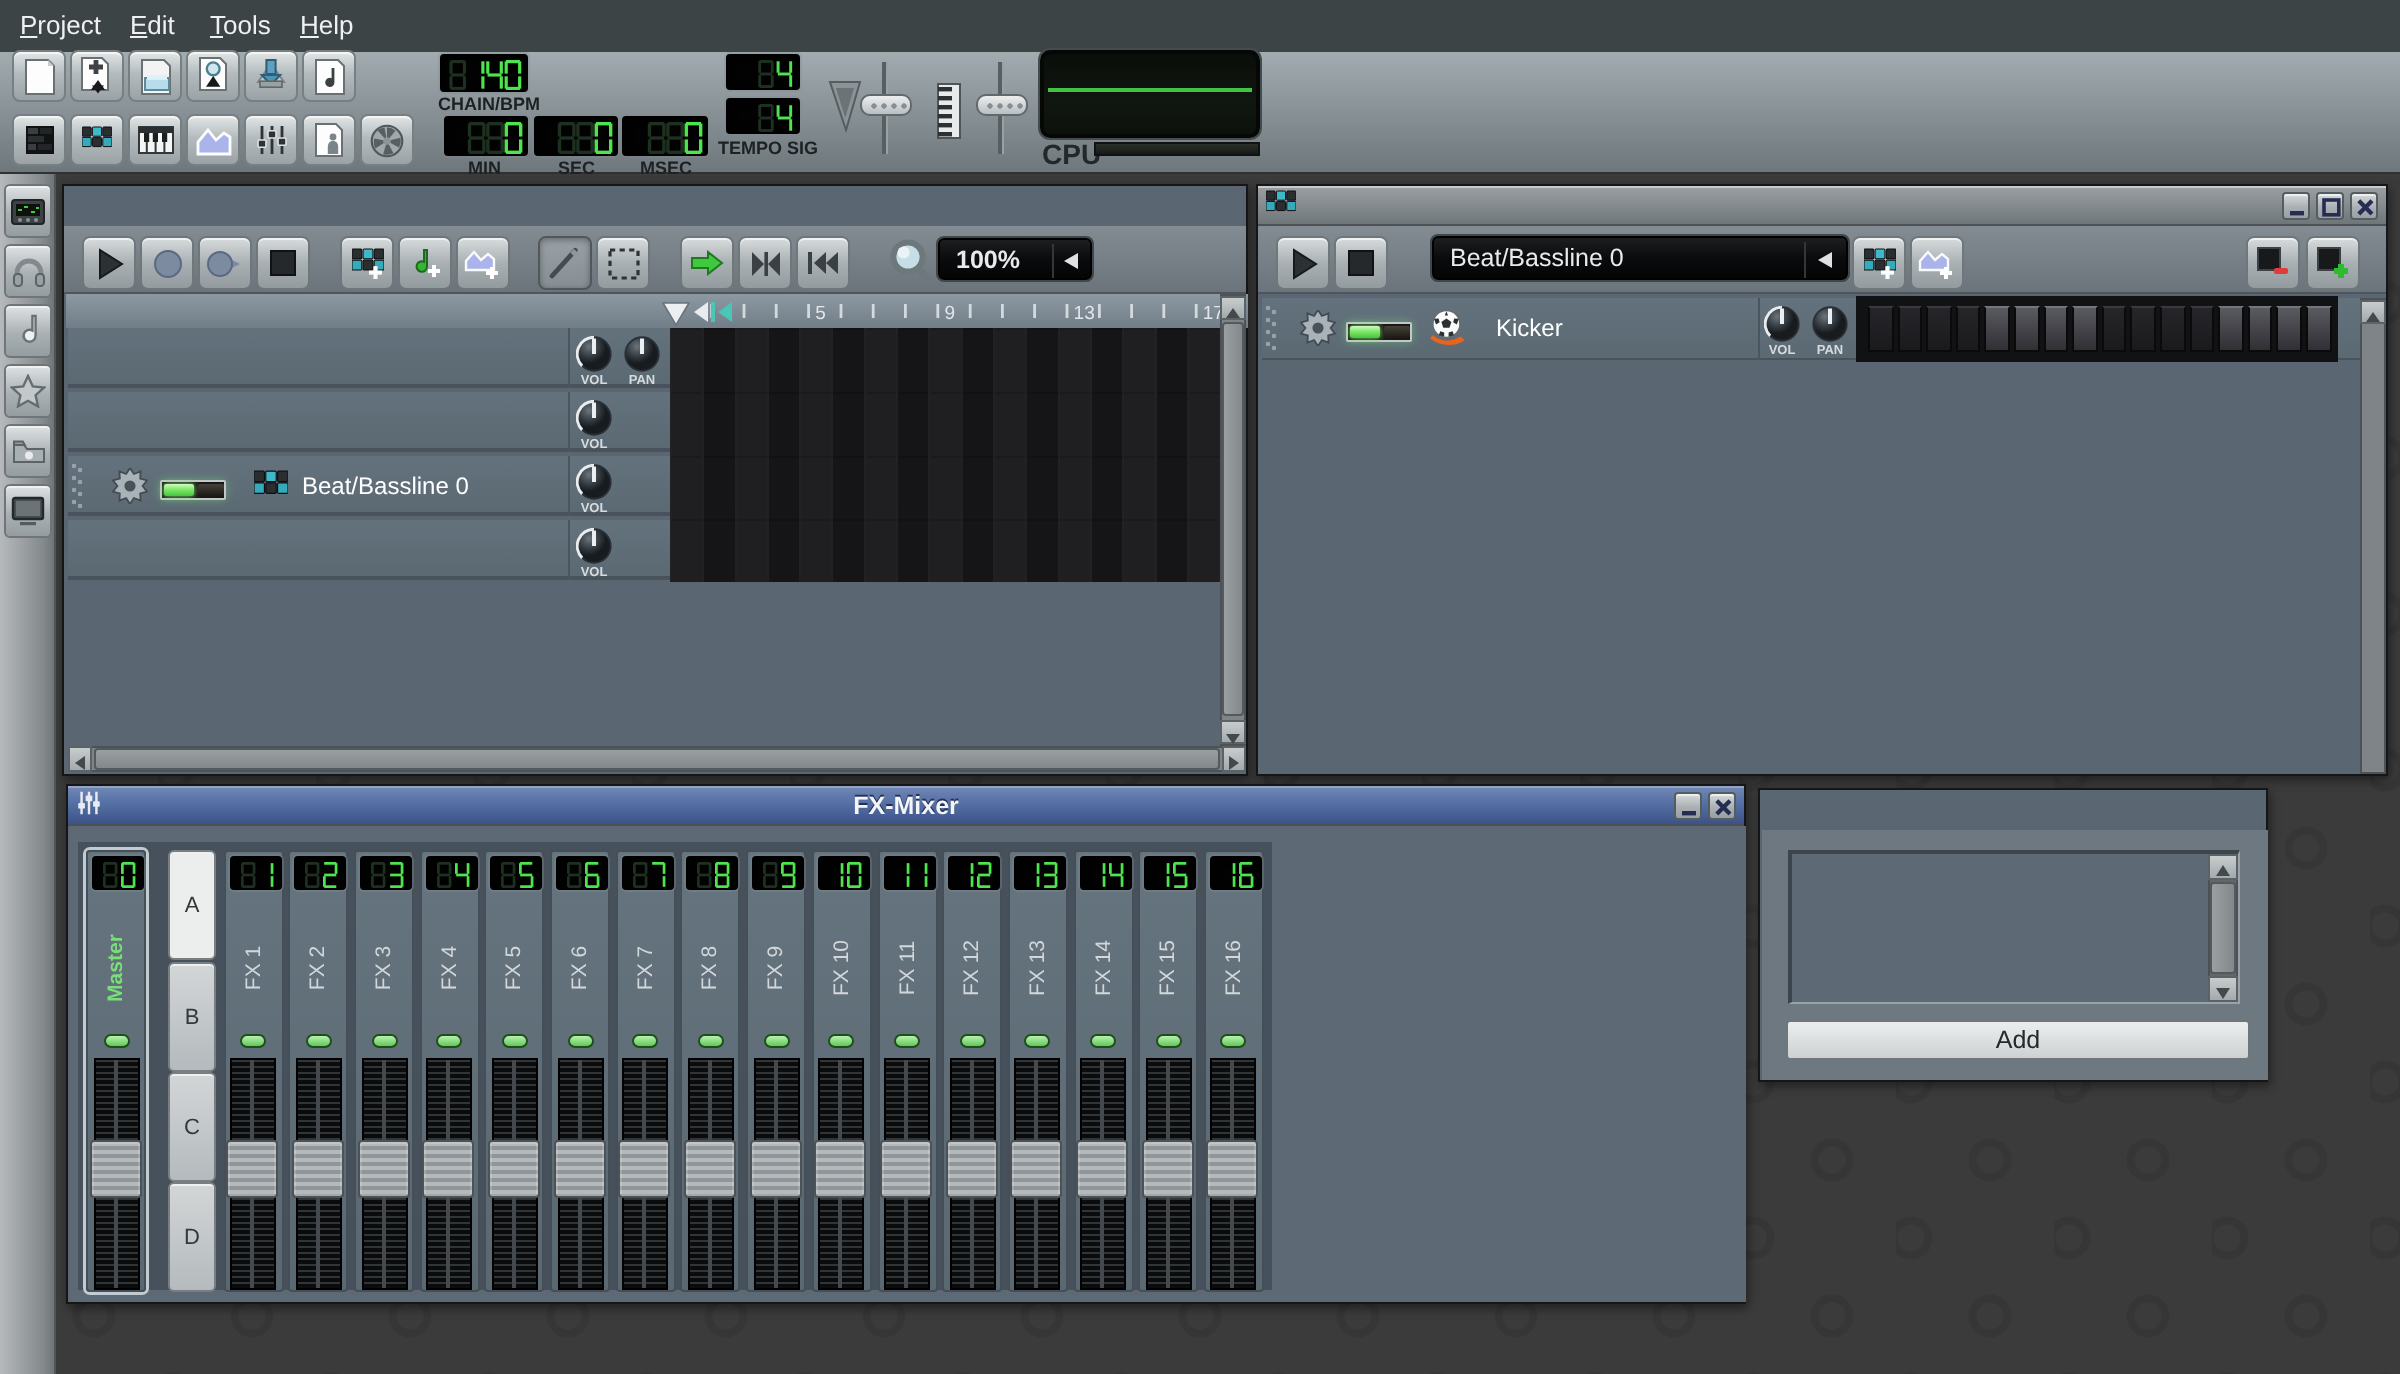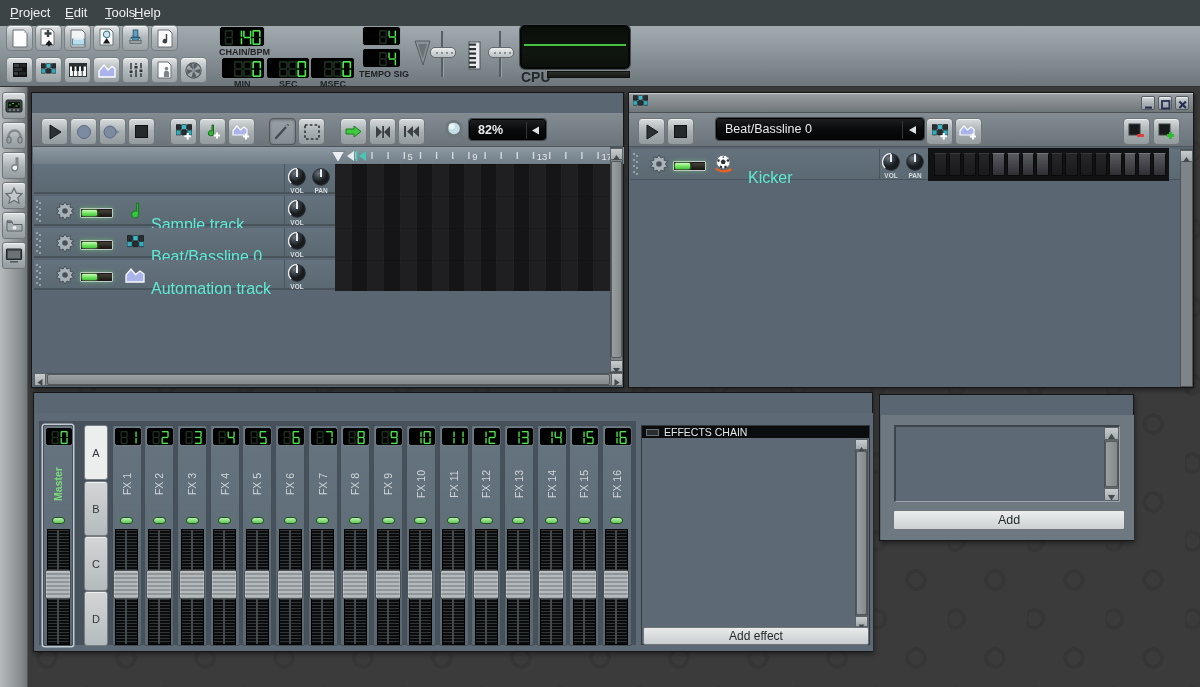--- a/index.html
+++ b/index.html
@@ -16,21 +16,21 @@
 #sidebar{position:absolute;left:0;top:0;width:28px;height:600px;background:linear-gradient(90deg,#b6babc,#84898c 80%,#6f7578);border-right:1px solid #515759}
 .sbarbtn{position:absolute;left:2px;width:24px;height:27px;border-radius:3px;background:linear-gradient(#dfe2e3,#aab1b4 55%,#969da0);border:1px solid #6f767a;box-shadow:inset 0 1px 0 #f0f2f2}
 .win{position:absolute;border:1px solid #141618;box-shadow:1px 2px 5px rgba(0,0,0,.45)}
 .tb{position:absolute;left:0;top:0;right:0;height:20px;background:linear-gradient(#9aa0a3,#878d90 45%,#6f7679);border-bottom:1px solid #4b5154;box-shadow:inset 0 1px 0 #c6cacc}
 .tb.active{background:linear-gradient(#7389b6,#5570a4 45%,#3c5288);box-shadow:inset 0 1px 0 #93a3c6}
 .tbtitle{position:absolute;top:2.5px;width:100%;text-align:center;font-size:12.5px;font-weight:bold;color:#33383b;text-shadow:0 1px 0 rgba(255,255,255,.25)}
 .tb.active .tbtitle{color:#f2f4f8;text-shadow:0 -1px 0 #243055}
 .wbtn{width:14px;height:14px;top:3px;border-radius:2px;background:linear-gradient(#d7dadb,#aab0b3 55%,#999fa2);border:1px solid #565d61;box-shadow:inset 0 1px 0 #ecefef}
 .wtool{position:absolute;left:0;right:0;background:linear-gradient(#828c92,#6a747a);border-bottom:1px solid #4e565b}
 .trackrow{position:absolute;background:linear-gradient(#64727d,#5b6973)}
-.tname{position:absolute;top:20px;font-size:16px;color:#5eead4}
+.tname{position:absolute;top:8px;font-size:12px;color:#ffffff}
 .klabel{position:absolute;font-size:6.5px;font-weight:bold;color:#d6dbde}
 .vsb{position:absolute;background:#7e8487;border:1px solid #4c5255}
 .sbbtn{position:absolute;background:linear-gradient(#c8cccd,#a3aaad);border:1px solid #5c6366}
 .fxch{position:absolute;width:30px;background:linear-gradient(#66747f,#5a6872);border:1px solid #454f58;border-radius:2px}
 .fxlabel{position:absolute;font-size:10.5px;color:#d2d7da;transform:rotate(-90deg);transform-origin:center;white-space:nowrap}
 .fader{position:absolute;width:23px;background:#0c0d0e;border:1px solid #000;background-image:linear-gradient(90deg,rgba(0,0,0,0) 9px,#43494d 9px,#43494d 11px,rgba(0,0,0,0) 11px),repeating-linear-gradient(#323536 0 1px,#0a0b0c 1px 3px)}
 .fhandle{position:absolute;width:26px;height:29px;border-radius:2px;border:1px solid #4c5256;background-image:repeating-linear-gradient(#b4b9bc 0 2px,#8f9598 2px 4px);box-shadow:inset 0 0 0 1px rgba(255,255,255,.18)}
 .abcd{position:absolute;left:0;width:24px;height:55px;border-radius:3px;border:1px solid #787f82;background:linear-gradient(#d3d6d7,#b4babd);font-size:11px;color:#33383a;text-align:center;line-height:54px;box-shadow:inset 0 1px 0 #eef0f0}
 </style></head><body>
 <svg width="0" height="0" style="position:absolute">
@@ -103,21 +103,21 @@
         <rect x="0.8" y="16.1" width="8.4" height="1.9"></rect>
         <rect x="0" y="0.8" width="1.9" height="7.4"></rect>
         <rect x="0.8" y="8.05" width="8.4" height="1.9"></rect>
       </g>
     </defs>
   </svg>
 <div id="menubar">
     <span style="left:10px"><u>P</u>roject</span>
     <span style="left:65px"><u>E</u>dit</span>
     <span style="left:105px"><u>T</u>ools</span>
-    <span style="left:134px"><u>H</u>elp</span>
+    <span style="left:150px"><u>H</u>elp</span>
   </div>
 <div id="toolbar">
 <div class="tbtn abs" style="left:6px;top:-1px;width:27px;height:26px">
       <div class="ctr">
         <svg width="16" height="19" viewBox="0 0 16 19">
           <path d="M1 1h11l3 3v14H1z" fill="#fdfdfd" stroke="#6a7174" stroke-width="1"></path>
           <path d="M12 1l3 3h-3z" fill="#c9cecf"></path>
         </svg>
       </div>
     </div>
@@ -521,21 +521,21 @@
             <path d="M10 1L4 6.5 10 12zM16 1l-6 5.5 6 5.5z" fill="#3a4044"></path>
           </svg>
         </div>
       </div>
 <svg class="abs" style="left:412px;top:26px" width="24" height="25" viewBox="0 0 24 25">
         <circle cx="10" cy="9.5" r="7.3" fill="#c6dfe7" stroke="#6d787d" stroke-width="3"></circle>
         <circle cx="7.8" cy="7.2" r="3" fill="#eaf4f7"></circle>
         <path d="M15.3 15.3l5.2 5.8" stroke="#6d787d" stroke-width="3.6" stroke-linecap="round"></path>
       </svg>
 <div class="abs" style="left:437px;top:26px;width:77px;height:21px;background:linear-gradient(#1c1e1f,#0a0b0c 50%,#040505);border:1px solid #000;border-radius:3px;box-shadow:0 0 0 1px #40474b">
-        <span style="position:absolute;left:8px;top:3px;font-size:12.5px;color:#e8eaec;font-weight:bold">82%</span>
+        <span style="position:absolute;left:8px;top:3px;font-size:12.5px;color:#e8eaec;font-weight:bold">100%</span>
         <div class="abs" style="right:18px;top:2px;width:1px;height:17px;background:#333739"></div>
         <svg class="abs" style="right:5px;top:6px" width="9" height="9" viewBox="0 0 9 9">
           <path d="M8 0.5v8L1 4.5z" fill="#dfe2e4"></path>
         </svg>
       </div>
 <div class="abs" style="left:1px;top:54px;width:591px;height:17px;background:linear-gradient(#8c98a2,#717d87)"></div>
 <svg class="abs" style="left:1px;top:54px" width="591" height="17">
         <rect x="306.0" y="5" width="1.4" height="7" fill="#d3d9dd"></rect>
         <rect x="322.1" y="5" width="1.4" height="7" fill="#d3d9dd"></rect>
         <rect x="338.3" y="5" width="1.4" height="7" fill="#d3d9dd"></rect>
@@ -588,39 +588,20 @@
             <stop offset="0%" stop-color="#6b757d"></stop>
             <stop offset="55%" stop-color="#394147"></stop>
             <stop offset="100%" stop-color="#181c1f"></stop>
           </radialGradient>
         </defs>
         <circle cx="10" cy="10" r="9.3" fill="url(#kg)" stroke="#2a3036" stroke-width="1"></circle>
         <path d="M10 10L10 1.4" stroke="#eceff2" stroke-width="2.2"></path>
       </svg>
 <div class="klabel" style="left:278px;top:94px;width:22px;text-align:center">PAN</div>
 <div class="trackrow" style="left:2px;top:103px;width:301px;height:30px;border-bottom:2px solid #49535c"></div>
-<div class="abs" style="left:2px;top:103px;width:301px;height:30px">
-<div class="abs" style="left:1px;top:3px;width:7px;height:24px;background-image:radial-gradient(circle at 2px 2px,#97a2ab 1px,rgba(0,0,0,0) 1.3px),radial-gradient(circle at 5px 4px,#97a2ab 1px, rgba(0,0,0,0) 1.3px);background-size:7px 6px"></div>
-<svg class="abs" style="left:22px;top:6px" width="18" height="18" viewBox="0 0 20 20">
-          <polygon points="10.00,0.00 12.16,3.34 15.88,1.91 15.66,5.89 19.51,6.91 17.00,10.00 19.51,13.09 15.66,14.11 15.88,18.09 12.16,16.66 10.00,20.00 7.84,16.66 4.12,18.09 4.34,14.11 0.49,13.09 3.00,10.00 0.49,6.91 4.34,5.89 4.12,1.91 7.84,3.34" fill="#a8b2b9" stroke="#434b51" stroke-width="1"></polygon>
-          <circle cx="10" cy="10" r="3.1" fill="#4a5258"></circle>
-        </svg>
-<div class="abs" style="left:46px;top:12px;width:33px;height:10px;background:#1a1814;border:1px solid #c2c7ca;border-radius:1px;box-shadow:0 0 5px rgba(120,230,120,.45)">
-          <div class="abs" style="left:1px;top:1px;width:15px;height:6px;border-radius:1px;background:linear-gradient(#d2f9c4,#84ec70 40%,#46c43e);box-shadow:0 0 3px #7ee86e"></div>
-          <div class="abs" style="left:18px;top:1px;width:13px;height:6px;border-radius:1px;background:linear-gradient(#45423a,#1c1a14)"></div>
-        </div>
-<div class="abs" style="left:90px;top:4px;width:22px;height:22px">
-          <div class="ctr">
-            <svg width="14" height="19" viewBox="0 0 14 19">
-              <path d="M10.5 1v11.4a3.4 3.4 0 1 1-1.8-3V1z" fill="#35c93f" stroke="#0f7a1a" stroke-width="1"></path>
-            </svg>
-          </div>
-        </div>
-<div class="tname" style="left:117px">Sample track</div>
-</div>
 <div class="abs" style="left:252px;top:103px;width:1px;height:30px;background:#4b555e"></div>
 <svg class="abs" style="left:256px;top:106.9px" width="18" height="18" viewBox="0 0 20 20">
         <defs>
           <radialGradient id="kg" cx="35%" cy="28%">
             <stop offset="0%" stop-color="#6b757d"></stop>
             <stop offset="55%" stop-color="#394147"></stop>
             <stop offset="100%" stop-color="#181c1f"></stop>
           </radialGradient>
         </defs>
         <circle cx="10" cy="10" r="9.3" fill="url(#kg)" stroke="#2a3036" stroke-width="1"></circle>
@@ -661,39 +642,20 @@
             <stop offset="55%" stop-color="#394147"></stop>
             <stop offset="100%" stop-color="#181c1f"></stop>
           </radialGradient>
         </defs>
         <circle cx="10" cy="10" r="9.3" fill="url(#kg)" stroke="#2a3036" stroke-width="1"></circle>
         <path d="M3.4 16.6A9.3 9.3 0 0 1 10 0.7" fill="none" stroke="#e8ecef" stroke-width="1.6"></path>
         <path d="M10 10L10 1.4" stroke="#eceff2" stroke-width="2.2"></path>
       </svg>
 <div class="klabel" style="left:254px;top:158px;width:22px;text-align:center">VOL</div>
 <div class="trackrow" style="left:2px;top:167px;width:301px;height:30px;border-bottom:2px solid #49535c"></div>
-<div class="abs" style="left:2px;top:167px;width:301px;height:30px">
-<div class="abs" style="left:1px;top:3px;width:7px;height:24px;background-image:radial-gradient(circle at 2px 2px,#97a2ab 1px,rgba(0,0,0,0) 1.3px),radial-gradient(circle at 5px 4px,#97a2ab 1px, rgba(0,0,0,0) 1.3px);background-size:7px 6px"></div>
-<svg class="abs" style="left:22px;top:6px" width="18" height="18" viewBox="0 0 20 20">
-          <polygon points="10.00,0.00 12.16,3.34 15.88,1.91 15.66,5.89 19.51,6.91 17.00,10.00 19.51,13.09 15.66,14.11 15.88,18.09 12.16,16.66 10.00,20.00 7.84,16.66 4.12,18.09 4.34,14.11 0.49,13.09 3.00,10.00 0.49,6.91 4.34,5.89 4.12,1.91 7.84,3.34" fill="#a8b2b9" stroke="#434b51" stroke-width="1"></polygon>
-          <circle cx="10" cy="10" r="3.1" fill="#4a5258"></circle>
-        </svg>
-<div class="abs" style="left:46px;top:12px;width:33px;height:10px;background:#1a1814;border:1px solid #c2c7ca;border-radius:1px;box-shadow:0 0 5px rgba(120,230,120,.45)">
-          <div class="abs" style="left:1px;top:1px;width:15px;height:6px;border-radius:1px;background:linear-gradient(#d2f9c4,#84ec70 40%,#46c43e);box-shadow:0 0 3px #7ee86e"></div>
-          <div class="abs" style="left:18px;top:1px;width:13px;height:6px;border-radius:1px;background:linear-gradient(#45423a,#1c1a14)"></div>
-        </div>
-<div class="abs" style="left:90px;top:4px;width:22px;height:22px">
-          <div class="ctr">
-            <svg width="20" height="16" viewBox="0 0 20 16">
-              <path d="M1 15V8l5-6 4.5 5.5L15 4l4 3v8z" fill="#aab4ea" stroke="#f8fafc" stroke-width="1.3"></path>
-            </svg>
-          </div>
-        </div>
-<div class="tname" style="left:117px">Automation track</div>
-</div>
 <div class="abs" style="left:252px;top:167px;width:1px;height:30px;background:#4b555e"></div>
 <svg class="abs" style="left:256px;top:170.7px" width="18" height="18" viewBox="0 0 20 20">
         <defs>
           <radialGradient id="kg" cx="35%" cy="28%">
             <stop offset="0%" stop-color="#6b757d"></stop>
             <stop offset="55%" stop-color="#394147"></stop>
             <stop offset="100%" stop-color="#181c1f"></stop>
           </radialGradient>
         </defs>
         <circle cx="10" cy="10" r="9.3" fill="url(#kg)" stroke="#2a3036" stroke-width="1"></circle>
@@ -870,20 +832,39 @@
 <div class="abs" style="left:195.8px;top:5px;width:12.6px;height:23px;background:linear-gradient(#5a5a61,#2f2f34);border:1px solid #0a0a0b;border-top-color:#75757c"></div>
 <div class="abs" style="left:210.4px;top:5px;width:12.6px;height:23px;background:linear-gradient(#5a5a61,#2f2f34);border:1px solid #0a0a0b;border-top-color:#75757c"></div>
 <div class="abs" style="left:225.0px;top:5px;width:12.6px;height:23px;background:linear-gradient(#5a5a61,#2f2f34);border:1px solid #0a0a0b;border-top-color:#75757c"></div>
 </div>
 <div class="vsb" style="left:551px;top:56px;width:13px;height:238px"></div>
 <div class="sbbtn" style="left:551px;top:57px;width:13px;height:12px"><svg width="11" height="10" viewBox="0 0 11 10">
           <path d="M5.5 2L9 7H2z" fill="#44494c"></path>
         </svg></div>
 </div>
 <div class="win" style="left:33px;top:305px;width:840px;height:260px;background:#5a6773">
+      <div class="tb active">
+        <div class="abs" style="left:4px;top:2px"><svg width="13" height="13" viewBox="0 0 14 14">
+            <g stroke="#e8ecf2" stroke-width="1.3">
+              <path d="M3 1v12M7 1v12M11 1v12"></path>
+            </g>
+            <g fill="#e8ecf2">
+              <rect x="1.2" y="7" width="3.6" height="3" rx="0.5"></rect>
+              <rect x="5.2" y="3" width="3.6" height="3" rx="0.5"></rect>
+              <rect x="9.2" y="6" width="3.6" height="3" rx="0.5"></rect>
+            </g>
+          </svg></div>
+        <div class="tbtitle">FX-Mixer</div>
+        <div class="wbtn abs" style="left:820px;top:3px"><svg width="13" height="13" viewBox="0 0 13 13">
+            <path d="M3.4 3.4L10 10M10 3.4L3.4 10" stroke="#252e52" stroke-width="2.1"></path>
+          </svg></div>
+        <div class="wbtn abs" style="left:803px;top:3px"><svg width="13" height="13" viewBox="0 0 13 13">
+            <rect x="3" y="8.5" width="7" height="2.2" fill="#252e52"></rect>
+          </svg></div>
+      </div>
 <div class="abs" style="left:1px;top:20px;width:838px;height:238px;background:#5d6a76"></div>
 <div class="abs" style="left:5px;top:28px;width:597px;height:224px;background:#46515b"></div>
 <div class="fxch" style="left:9px;top:32px;height:221px;box-shadow:0 0 0 1.5px #c2cbd1">
         <div class="lcd " style="left:2px;top:2px;width:26px;height:17px">
           <svg width="24" height="13" style="position:absolute;left:1px;top:1.5px">
             <g transform="translate(3.5,0) scale(0.722)">
               <use href="#sd8" fill="#1e3020"></use>
             </g>
             <g transform="translate(12.5,0) scale(0.722)">
               <use href="#sd0" fill="#4ee44e"></use>
@@ -1148,35 +1129,20 @@
         </div>
         <div class="fxlabel" style="left:-21px;top:52px;width:70px;text-align:center;color:#d2d7da">FX 16</div>
         <div class="abs" style="left:7.5px;top:91px;width:13px;height:7px;border-radius:3.5px;background:linear-gradient(#b8f0b0,#62c957);border:1px solid #1e4f1a"></div>
         <div class="fader" style="left:2.5px;top:103px;height:116px"></div>
         <div class="fhandle" style="left:0.5px;top:144px"></div>
       </div>
 <div class="abcd" style="left:50px;top:32px;background:#eceeee;">A</div>
 <div class="abcd" style="left:50px;top:88px;">B</div>
 <div class="abcd" style="left:50px;top:143px;">C</div>
 <div class="abcd" style="left:50px;top:198px;">D</div>
-<div class="abs" style="left:607px;top:32px;width:229px;height:220px;background:#5d6a76;border:1px solid #31393f">
-<div class="abs" style="left:0;top:0;width:227px;height:12px;background:#0b0c0d">
-          <div class="abs" style="left:4px;top:2.5px;width:13px;height:7px;background:#2a2e30;border:1px solid #6a7174"></div>
-          <span style="position:absolute;left:22px;top:0px;font-size:10.5px;color:#e4e7e9">EFFECTS CHAIN</span>
-        </div>
-<div class="vsb" style="right:1px;top:13px;width:13px;height:188px;background:#585f63"></div>
-<div class="sbbtn" style="right:1px;top:13px;width:13px;height:11px"><svg width="11" height="9" viewBox="0 0 11 9">
-            <path d="M5.5 2L8.5 6.5H2.5z" fill="#44494c"></path>
-          </svg></div>
-<div class="sbbtn" style="right:1px;top:190px;width:13px;height:11px"><svg width="11" height="9" viewBox="0 0 11 9">
-            <path d="M5.5 7L2.5 2.5h6z" fill="#44494c"></path>
-          </svg></div>
-<div class="abs" style="right:2px;top:25px;width:11px;height:164px;background:linear-gradient(90deg,#9a9fa2,#83888b);border:1px solid #53595c;border-radius:2px"></div>
-<div class="abs" style="left:1px;top:201px;width:226px;height:18px;background:linear-gradient(#e8eaeb,#c9cdcf);border:1px solid #6f767a;border-radius:2px;text-align:center;font-size:12px;color:#26292b;line-height:17px">Add effect</div>
-</div>
 </div>
 <div class="win" style="left:879px;top:307px;width:255px;height:147px;background:#5a6773">
 <div class="abs" style="left:1px;top:20px;width:253px;height:125px;background:#6e7880"></div>
 <div class="abs" style="left:14px;top:30px;width:226px;height:77px;background:#5d6a76;border-top:2px solid #3d454c;border-left:2px solid #3d454c;border-bottom:1px solid #9aa3aa;border-right:1px solid #9aa3aa">
 <div class="vsb" style="right:0;top:0;width:15px;height:74px;background:#61686c"></div>
 <div class="sbbtn" style="right:0px;top:0px;width:15px;height:13px"><svg width="13" height="11" viewBox="0 0 13 11">
             <path d="M6.5 2.5L10 8H3z" fill="#44494c"></path>
           </svg></div>
 <div class="sbbtn" style="right:0px;top:61px;width:15px;height:13px"><svg width="13" height="11" viewBox="0 0 13 11">
             <path d="M6.5 8.5L3 3h7z" fill="#44494c"></path>

